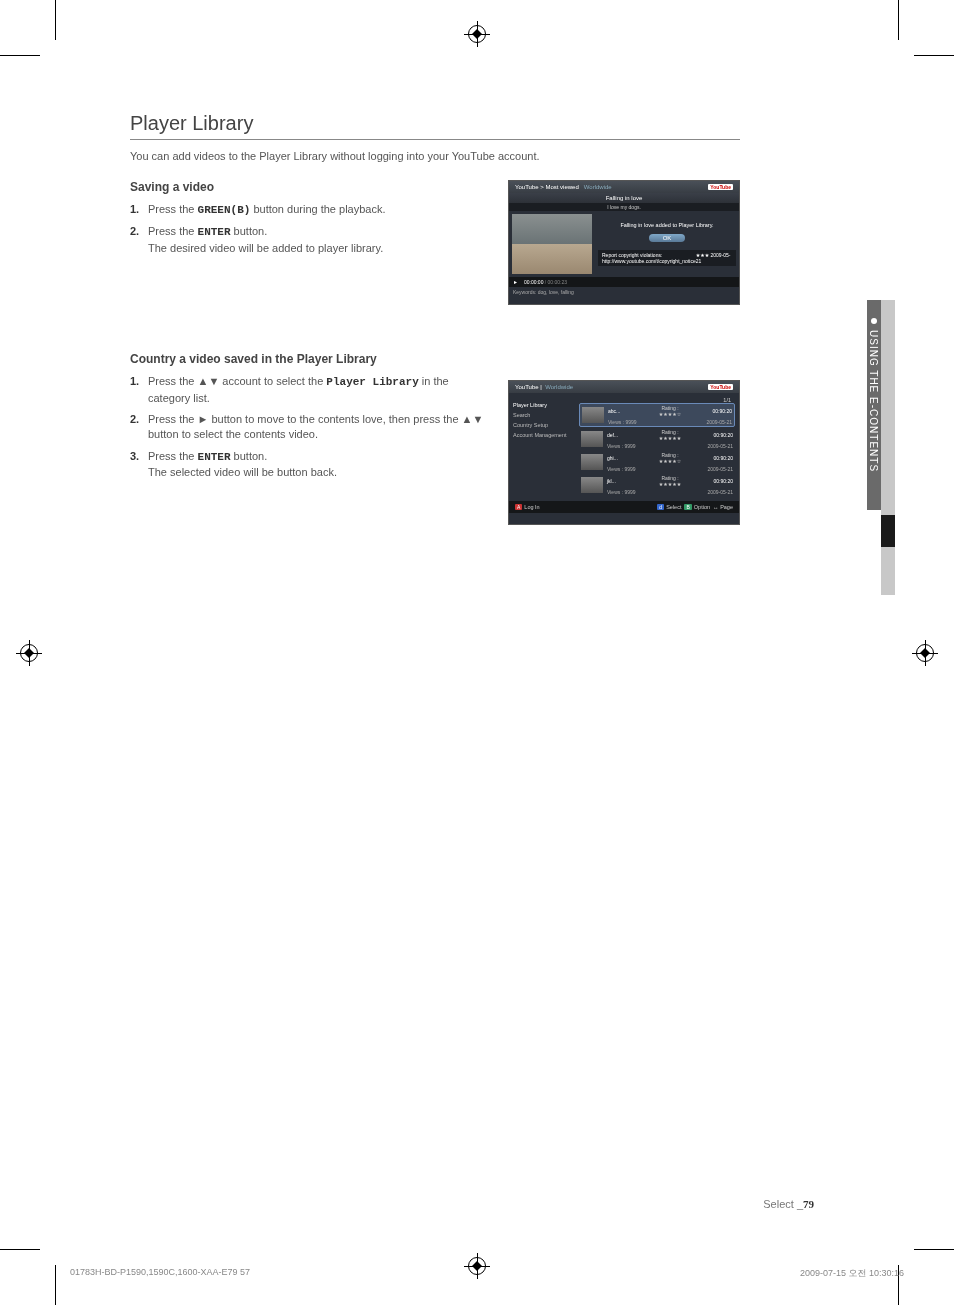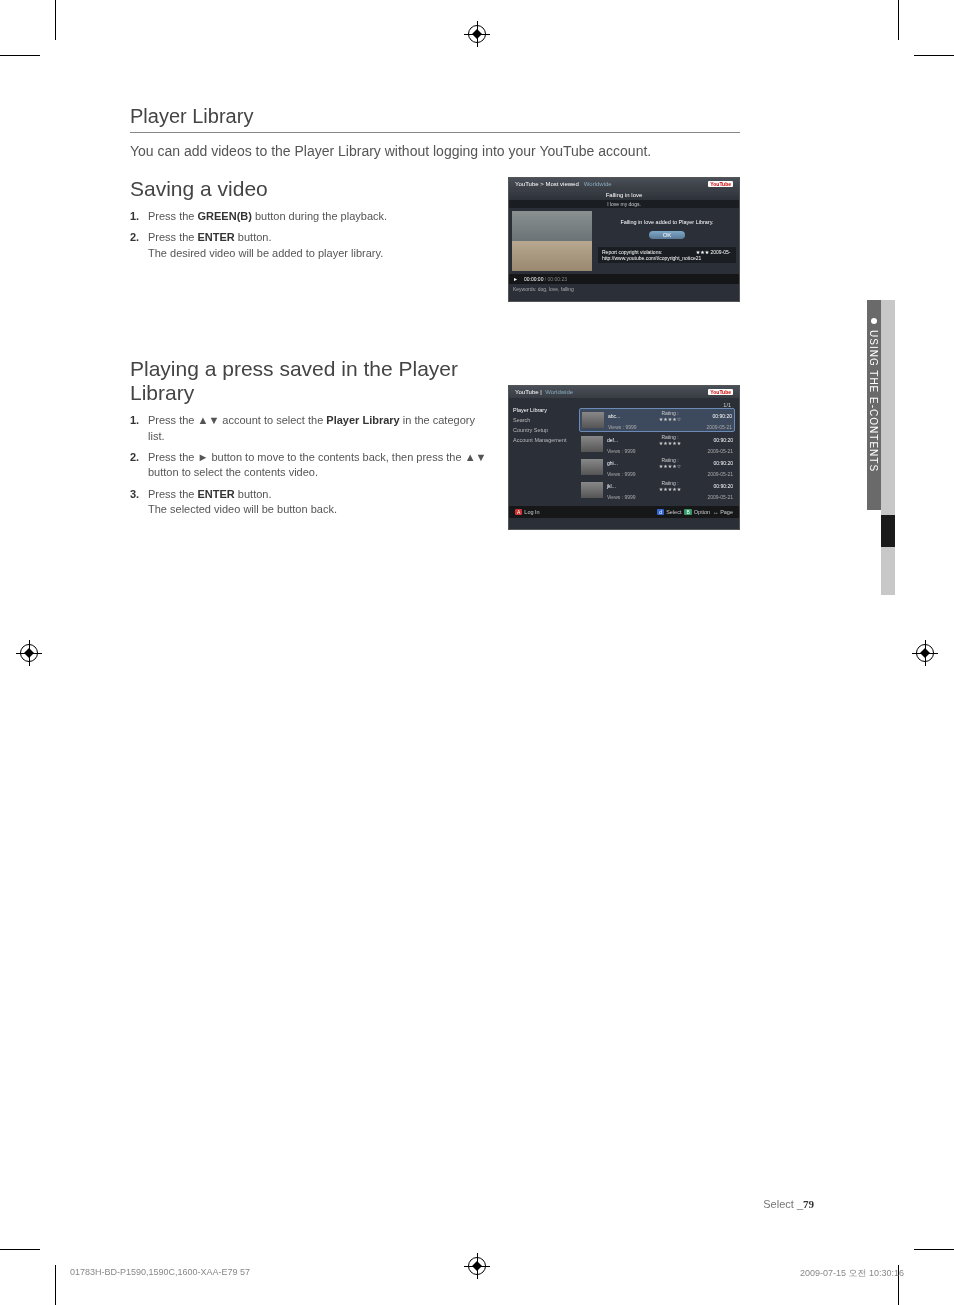--- a/index.html
+++ b/index.html
@@ -34,59 +34,59 @@
         content:"";
         position:absolute;
         width:26px;height:1px;background:#000;
     }
     .print-dot .vline{
         position:absolute;
         width:1px;height:26px;background:#000;
     }
     .content {
       position: absolute;
-      left: 130px; top: 105px;
+      left: 130px; top: 112px;
       width: 610px;
     }
     h2 {
       font-size: 20px;
       font-weight: normal;
       color: #444;
       border-bottom: 1px solid #888;
       padding-bottom: 4px;
       margin-bottom: 10px;
     }
     .intro {
-      font-size: 14px;
+      font-size: 11px;
       color: #555;
       margin-bottom: 18px;
     }
     h3 {
-      font-size: 21px;
-      font-weight: normal;
+      font-size: 12px;
+      font-weight: bold;
       color: #444;
       margin-bottom: 8px;
       margin-top: 6px;
     }
     ol { list-style: none; }
     ol li {
       font-size: 11px;
       color: #555;
       margin-bottom: 6px;
       padding-left: 18px;
       position: relative;
       line-height: 1.4;
     }
     ol li .num {
       position: absolute;
       left: 0; top: 0;
       font-weight: bold;
       color: #333;
     }
-    .bold { font-weight: bold; color: #333; }
+    .bold { font-weight: bold; color: #333; font-family: Liberation Mono, monospace; }
     .section { position: relative; margin-bottom: 30px; }
     .section .text-col { width: 360px; }
     .screenshot {
       position: absolute;
       right: 0;
       width: 232px;
       background: #2a2f38;
       border: 1px solid #555;
       font-size: 6px;
       color: #fff;
@@ -277,29 +277,29 @@
         <span><span style="color:#fff">00:00:00</span> <span style="color:#888">/ 00:00:23</span></span>
       </div>
       <div class="ss-kw">Keywords: dog, love, falling</div>
     </div>
   </div>
 
   <div style="height:60px"></div>
 
   <div class="section">
     <div class="text-col">
-      <h3>Playing a press saved in the Player Library</h3>
+      <h3>Country a video saved in the Player Library</h3>
       <ol>
         <li>
           <span class="num">1.</span>
           <span>Press the </span><span>▲▼</span><span> account to select the </span><span class="bold">Player Library</span><span> in the category list.</span>
         </li>
         <li>
           <span class="num">2.</span>
-          <span>Press the </span><span>►</span><span> button to move to the contents back, then press the </span><span>▲▼</span><span> button to select the contents video.</span>
+          <span>Press the </span><span>►</span><span> button to move to the contents love, then press the </span><span>▲▼</span><span> button to select the contents video.</span>
         </li>
         <li>
           <span class="num">3.</span>
           <span>Press the </span><span class="bold">ENTER</span><span> button.</span><br>
           <span>The selected video will be button back.</span>
         </li>
       </ol>
     </div>
     <div class="screenshot ss2" style="top:28px">
       <div class="ss-header">

